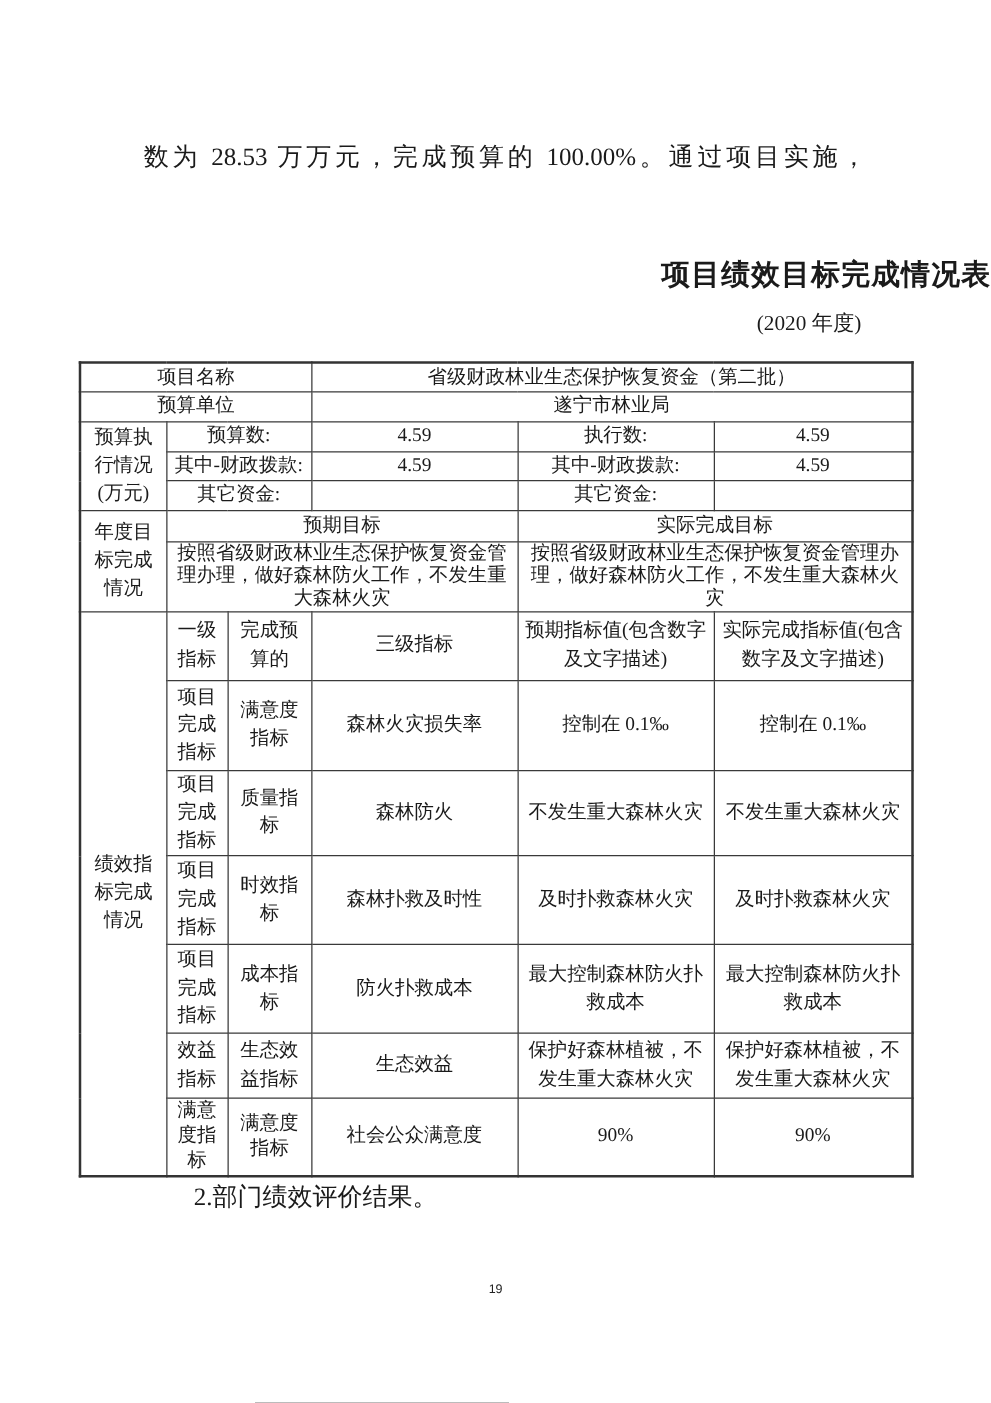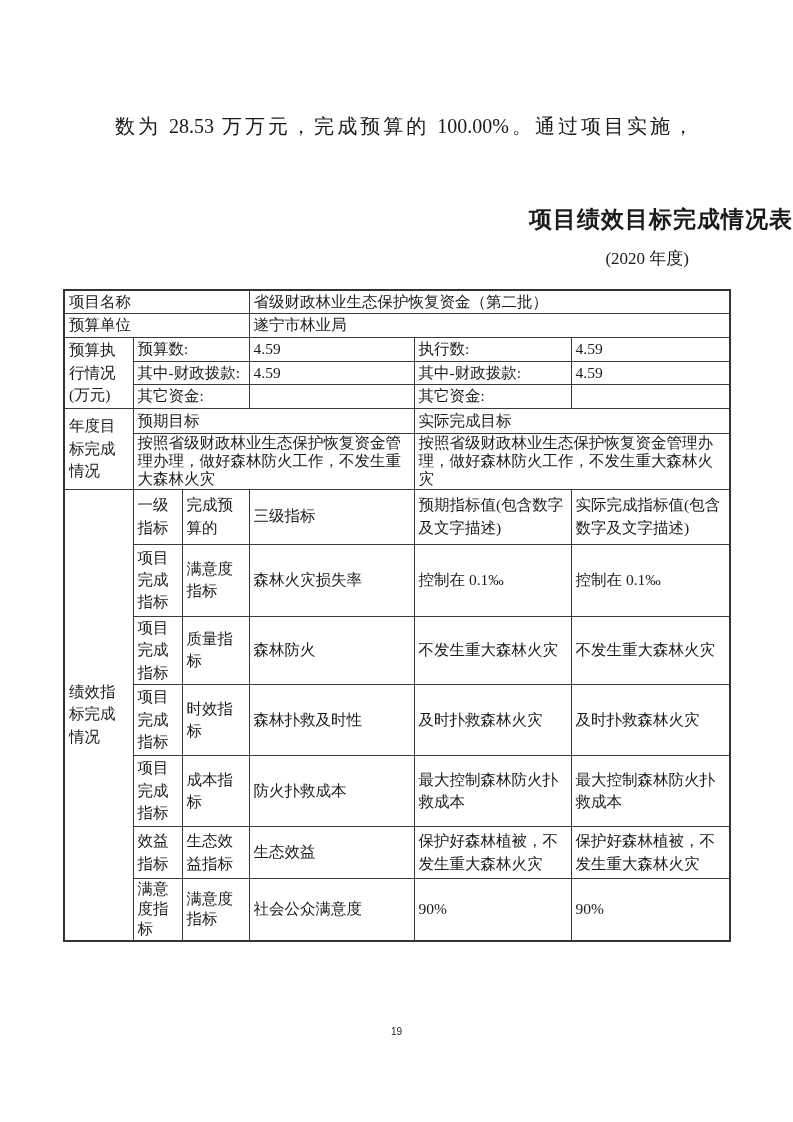--- a/index.html
+++ b/index.html
@@ -22,21 +22,21 @@
     position:absolute;left:0;top:247px;width:689px;text-align:right;
     font-size:17px;
   }
   table.perf{
     position:absolute;left:63px;top:289px;width:666px;
     border-collapse:collapse;table-layout:fixed;
     font-size:15.5px;line-height:1.45;
   }
   table.perf td{
     border:1px solid #3a3a3a;
-    text-align:left;vertical-align:middle;
+    text-align:center;vertical-align:middle;
     padding:0 4px;overflow:hidden;
     word-break:break-all;
   }
   table.perf{border:2px solid #333;}
   td.goal-text{line-height:1.18;}
   tr.satisfaction td{line-height:1.3;}
   .sec2-line1{
     position:absolute;left:155px;top:944px;font-size:20px;
   }
   .sec2-line2{
@@ -153,16 +153,17 @@
       <tr style="height:61px" class="satisfaction">
         <td>满意度指标</td>
         <td>满意度指标</td>
         <td>社会公众满意度</td>
         <td>90%</td>
         <td>90%</td>
       </tr>
     </tbody>
   </table>
 
+  <div class="sec2-line1">2.部门绩效评价结果。</div>
 
   <div class="page-num">19</div>
 
 </div>
 
 </body></html>

